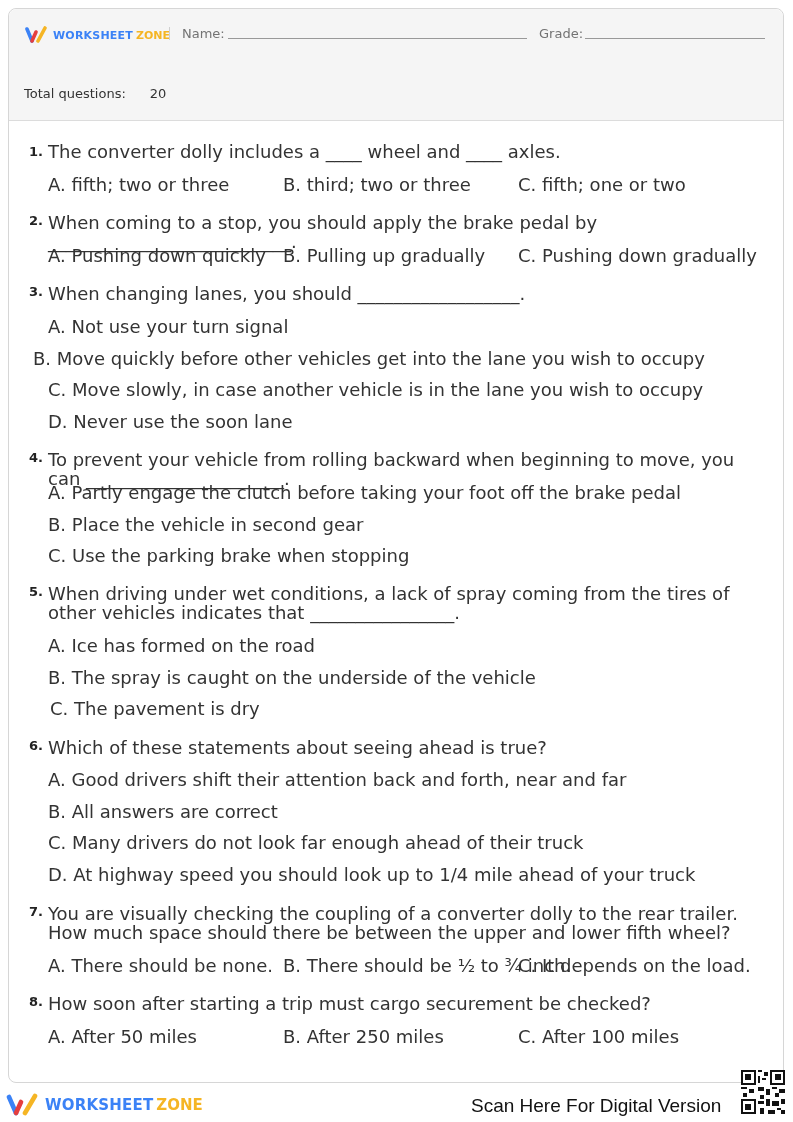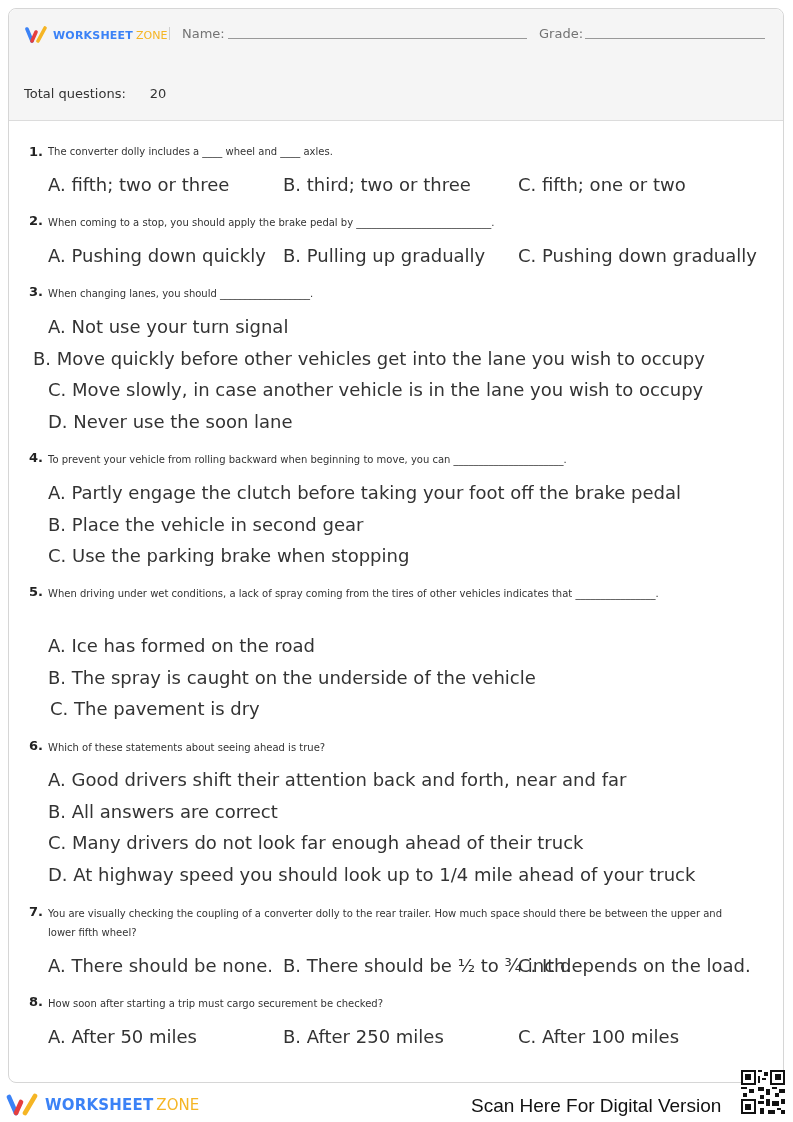--- a/index.html
+++ b/index.html
@@ -11,33 +11,33 @@
     position:absolute; left:8px; top:8px; width:776px; height:1075px;
     border:1px solid #d6d6d6; border-radius:8px; box-sizing:border-box; background:#fff;
   }
   .header {
     position:absolute; left:0; top:0; width:100%; height:111px;
     background:#f5f5f5; border-bottom:1px solid #dcdcdc; border-radius:8px 8px 0 0;
   }
   .logo { position:absolute; display:flex; align-items:center; }
   .logo .mark { display:block; }
   .logo .word-a { color:#3b82f6; font-weight:bold; letter-spacing:0.2px; }
-  .logo .word-b { color:#f5b524; font-weight:normal; margin-left:3px; }
+  .logo .word-b { color:#f5b524; font-weight:bold; margin-left:3px; }
   .header .logo { left:16px; top:17px; }
   .header .logo .word-a, .header .logo .word-b { font-size:11px; }
   .sep { position:absolute; left:160px; top:18px; width:1px; height:13px; background:#cfcfcf; }
   .field-label { position:absolute; font-size:13px; color:#737373; top:17px; }
   .field-line { position:absolute; top:29px; height:1px; background:#999; }
   .title { position:absolute; left:15px; top:57px; font-size:13px; font-weight:bold; color:#333; }
   .total { position:absolute; left:15px; top:77px; font-size:13px; color:#333; }
   .total .num { margin-left:24px; }
 
   .q { position:absolute; left:0; width:100%; }
   .q-num { position:absolute; left:20px; font-size:13px; font-weight:bold; color:#222; }
-  .q-text { position:absolute; left:39px; width:690px; font-size:10px; line-height:19px; color:#333; }
+  .q-text { position:absolute; left:39px; width:690px; font-size:18px; line-height:19px; color:#333; }
   .opt { position:absolute; font-size:18px; color:#333; white-space:nowrap; }
 
   .footer-logo { position:absolute; left:6px; top:1093px; }
   .footer-logo .word-a, .footer-logo .word-b { font-size:15px; }
   .scan { position:absolute; left:471px; top:1095px; font-family:"Liberation Sans", sans-serif; font-size:19px; color:#111; }
   .qr { position:absolute; left:741px; top:1070px; width:44px; height:44px; }
 </style>
 </head>
 <body>
 

